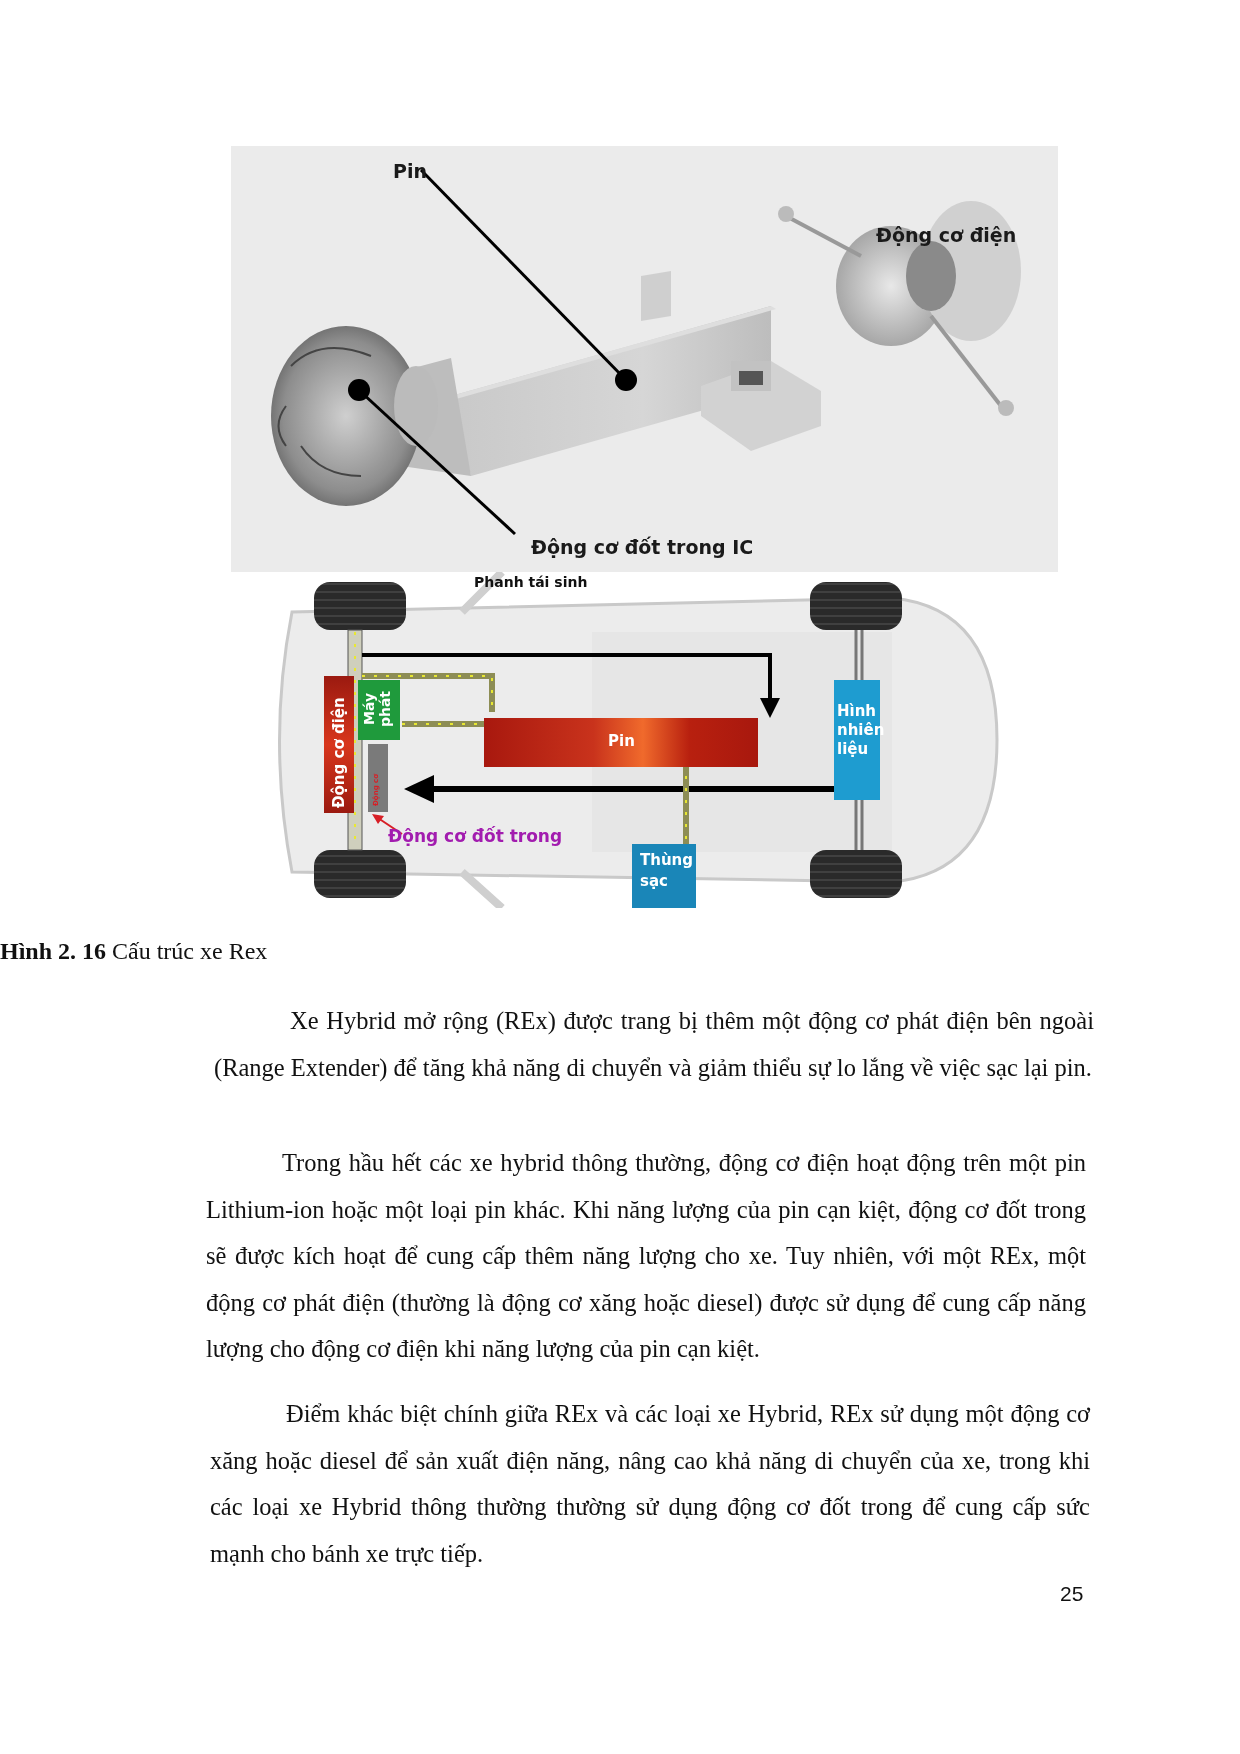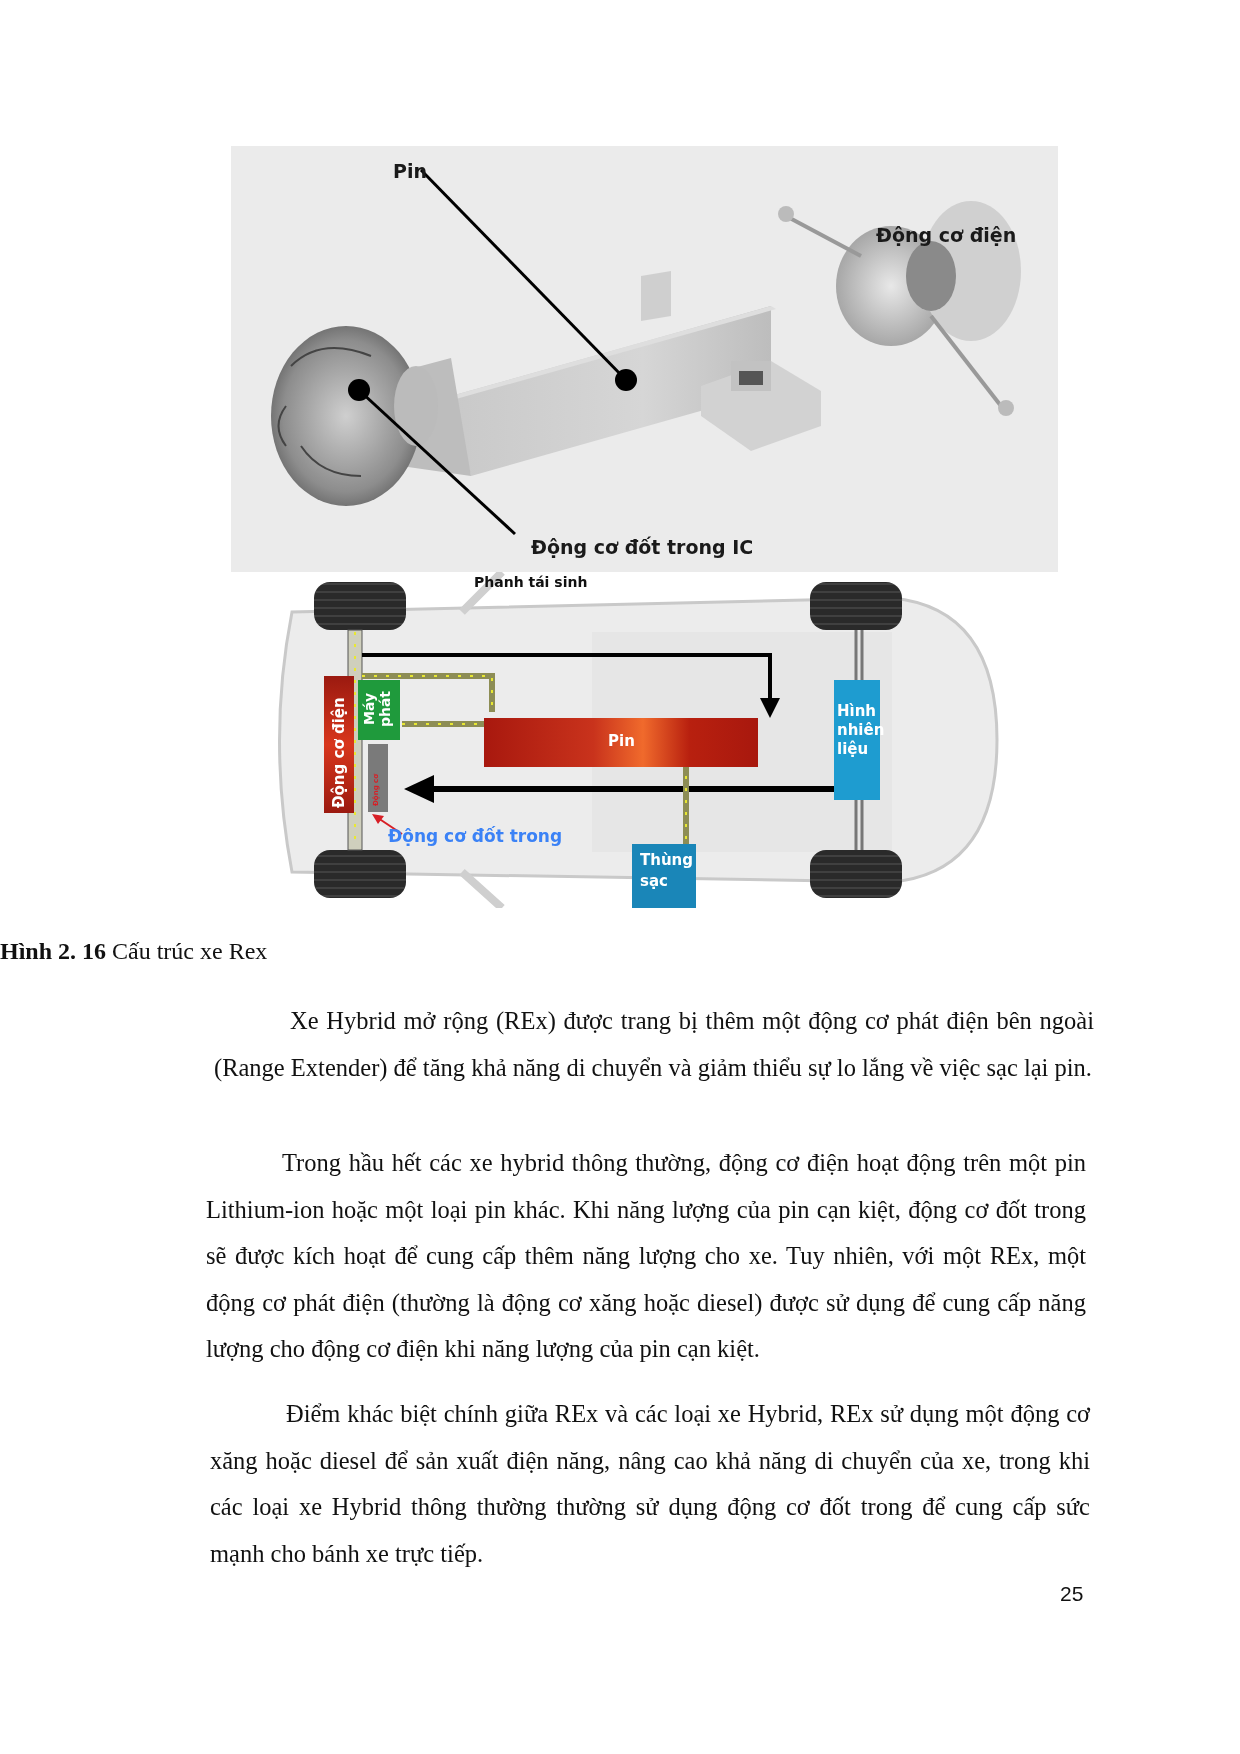--- a/index.html
+++ b/index.html
@@ -167,21 +167,21 @@
   <span class="sch-lbl" style="left:346px; top:160px; font-size:15px;">Pin</span>
   <div style="position:absolute; left:575px; top:130px; line-height:19px;">
     <span class="sch-lbl" style="position:static; font-size:15px; display:block;">Hình</span>
     <span class="sch-lbl" style="position:static; font-size:15px; display:block;">nhiên</span>
     <span class="sch-lbl" style="position:static; font-size:15px; display:block;">liệu</span>
   </div>
   <div style="position:absolute; left:378px; top:278px; line-height:21px;">
     <span class="sch-lbl" style="position:static; font-size:15px; display:block;">Thùng</span>
     <span class="sch-lbl" style="position:static; font-size:15px; display:block;">sạc</span>
   </div>
-  <span class="sch-lbl" style="left:126px; top:254px; font-size:17px; color:#3b82f6;">Động cơ đốt trong</span>
+  <span class="sch-lbl" style="left:126px; top:254px; font-size:17px; color:#a21caf;">Động cơ đốt trong</span>
 </div>
 
 <div class="caption">
   <b>Hình 2. 16</b><span> Cấu trúc xe Rex</span>
 </div>
 
 <p class="para p1" style="margin:8px;">Xe Hybrid mở rộng (REx) được trang bị thêm một động cơ phát điện bên ngoài (Range Extender) để tăng khả năng di chuyển và giảm thiểu sự lo lắng về việc sạc lại pin.</p>
 <p class="para p2" style="margin:0;">Trong hầu hết các xe hybrid thông thường, động cơ điện hoạt động trên một pin Lithium-ion hoặc một loại pin khác. Khi năng lượng của pin cạn kiệt, động cơ đốt trong sẽ được kích hoạt để cung cấp thêm năng lượng cho xe. Tuy nhiên, với một REx, một động cơ phát điện (thường là động cơ xăng hoặc diesel) được sử dụng để cung cấp năng lượng cho động cơ điện khi năng lượng của pin cạn kiệt.</p>
 <p class="para p3" style="margin:4px;">Điểm khác biệt chính giữa REx và các loại xe Hybrid, REx sử dụng một động cơ xăng hoặc diesel để sản xuất điện năng, nâng cao khả năng di chuyển của xe, trong khi các loại xe Hybrid thông thường thường sử dụng động cơ đốt trong để cung cấp sức mạnh cho bánh xe trực tiếp.</p>
 

